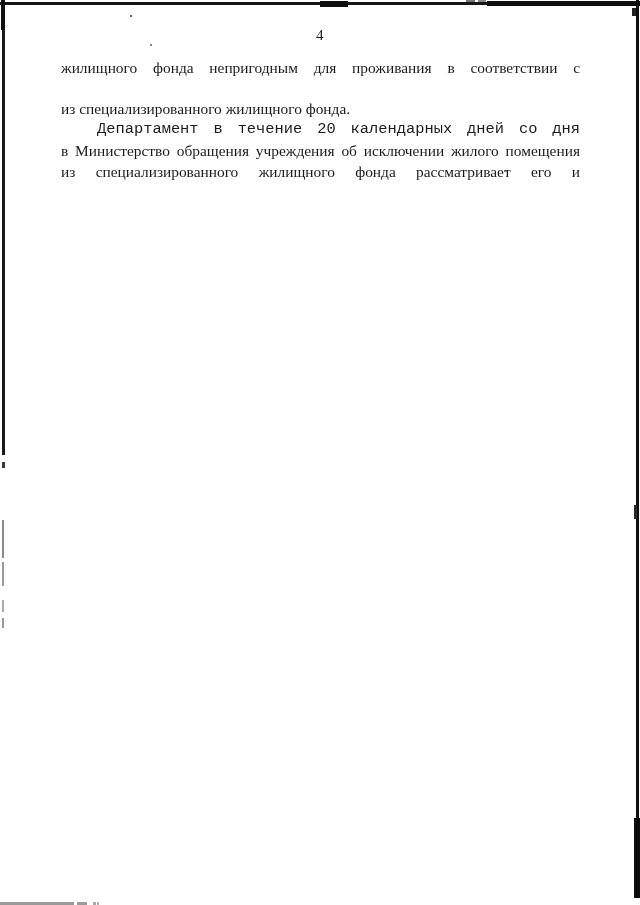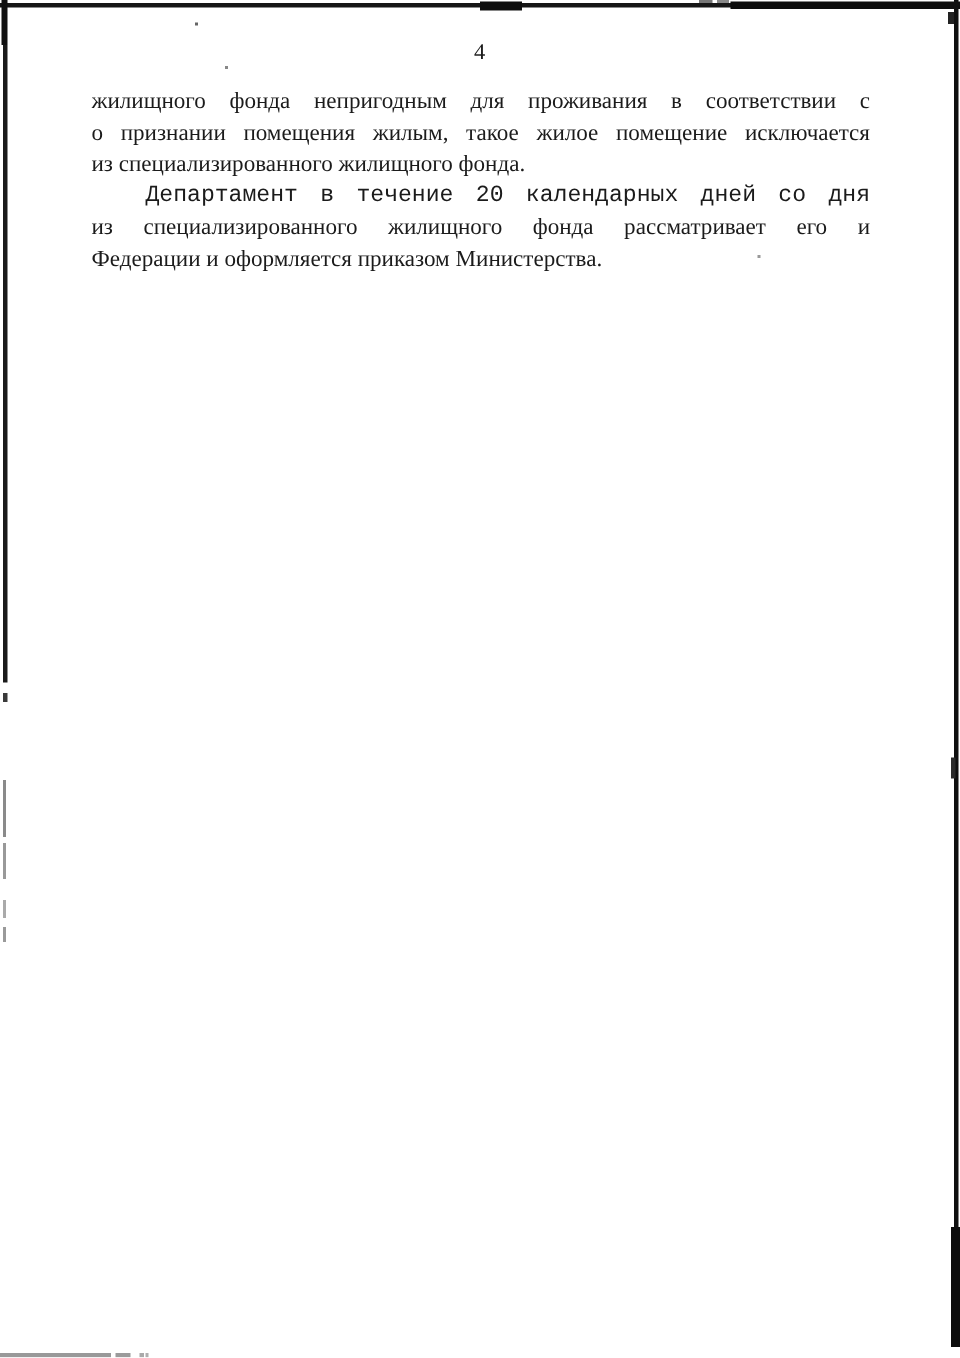--- a/index.html
+++ b/index.html
@@ -43,20 +43,21 @@
   }
   .line {
     text-align: justify;
     text-align-last: justify;
     white-space: normal;
     overflow: hidden;
     height: 21px;
   }
   .line.last {
     text-align-last: left;
+    margin-top: 20px;
   }
   .line.indent {
     text-indent: 36px;
     font-family: Liberation Mono, monospace;
   }
 </style>
 </head>
 <body>
 
 <div class="page">
@@ -87,25 +88,24 @@
 
   <div class="art" style="left:130px;top:15px;width:2px;height:2px;background:#666666"></div>
   <div class="art" style="left:150px;top:44px;width:2px;height:2px;background:#888888"></div>
   <div class="art" style="left:505px;top:170px;width:2px;height:2px;background:#999999"></div>
 
   <div class="page-number">4</div>
 
   <div class="text-block">
     <div class="paragraph">
       <div class="line">жилищного фонда непригодным для проживания в соответствии с Положением</div>
-      <div class="line">о признании помещения жилым, такое жилое помещение исключается</div>
       <div class="line last">из специализированного жилищного фонда.</div>
     </div>
     <div class="paragraph">
       <div class="line indent">Департамент в течение 20 календарных дней со дня поступления</div>
+      <div class="line">в Министерство обращения учреждения об исключении жилого помещения</div>
       <div class="line">из специализированного жилищного фонда рассматривает его и подготавливает</div>
     </div>
     <div class="paragraph">
-      <div class="line last">Федерации и оформляется приказом Министерства.</div>
     </div>
   </div>
 
 </div>
 
 </body></html>

